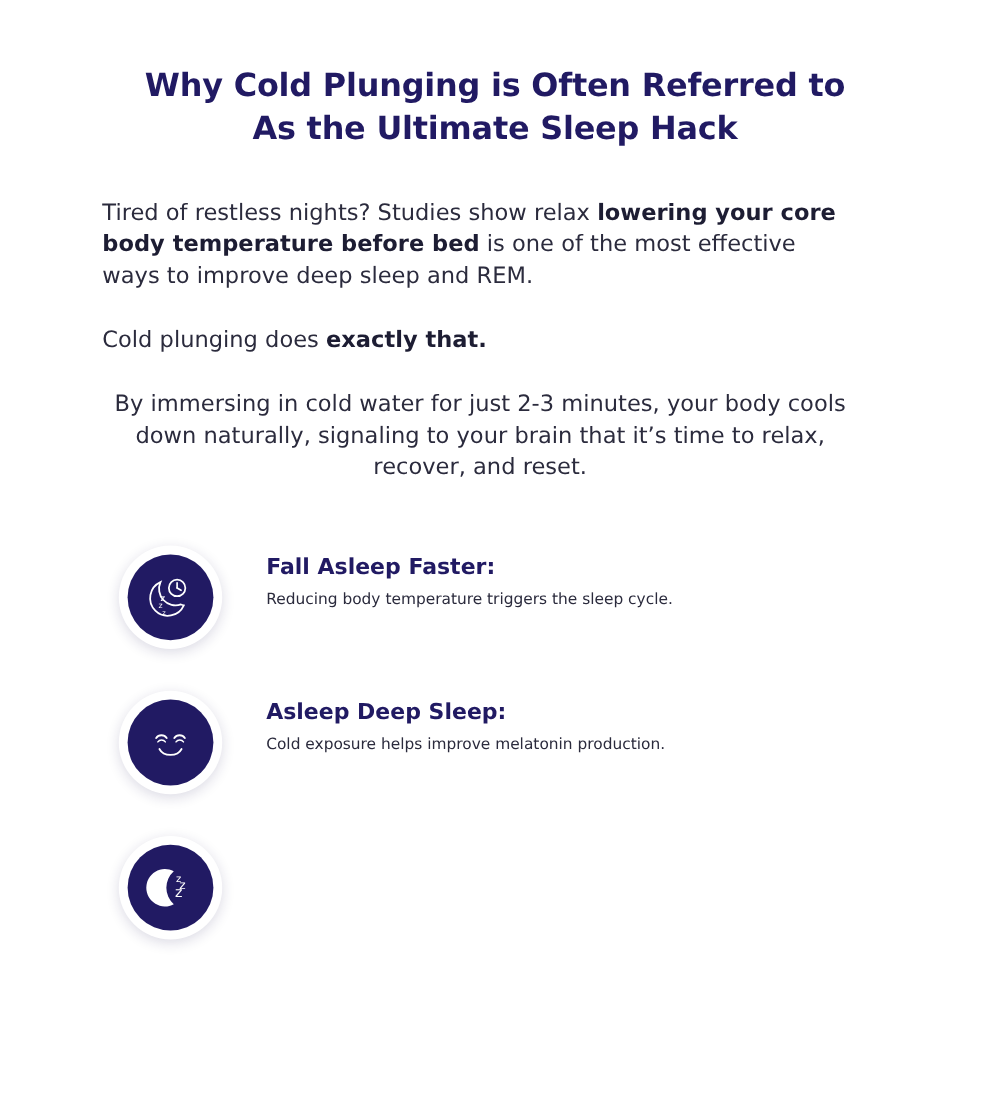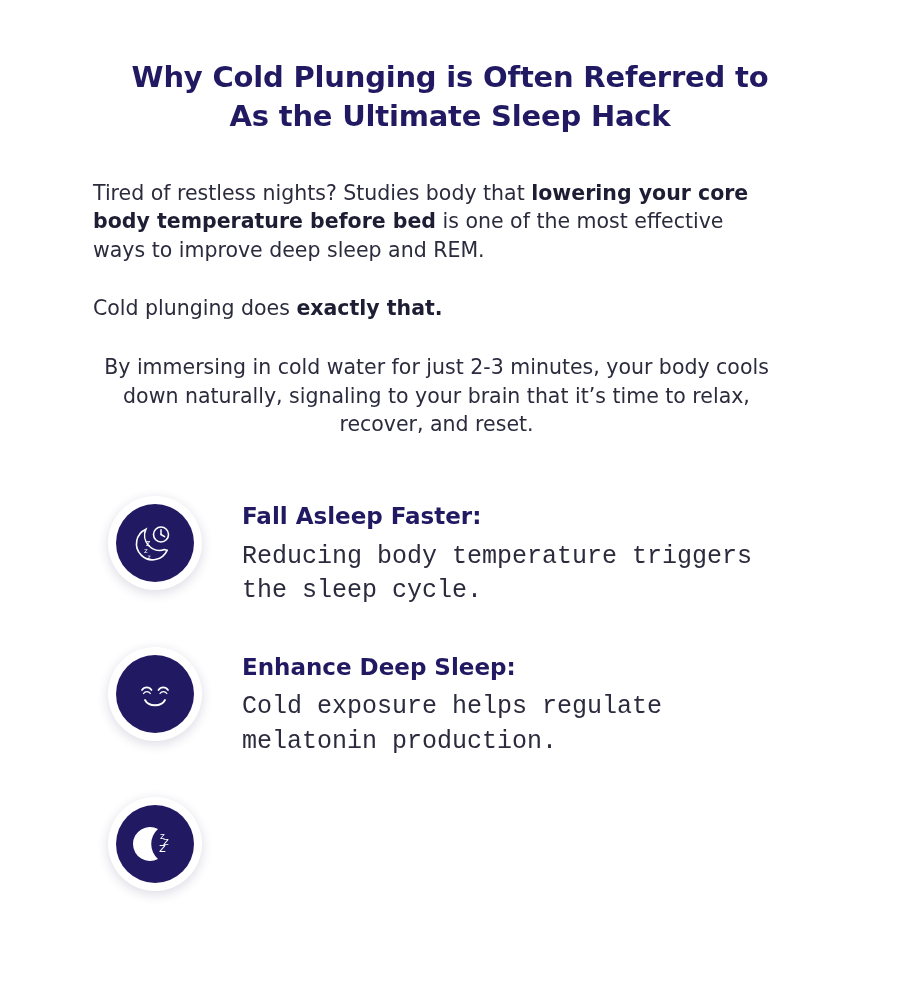--- a/index.html
+++ b/index.html
@@ -84,44 +84,43 @@
     background: #211a63;
     display: flex;
     align-items: center;
     justify-content: center;
   }
   .benefit-text {
     margin-left: 40px;
     padding-top: 9px;
   }
   .benefit-title {
-    font-size: 23px;
+    font-size: 20px;
     font-weight: bold;
     color: #211a63;
     margin: 0 0 9px 0;
     line-height: 1.2;
   }
   .benefit-desc {
-    font-size: 25px;
+    font-size: 14px;
     line-height: 1.38;
     color: #2b2b3d;
     margin: 0;
     max-width: 560px;
-    font-family: Liberation Mono, monospace;
   }
 </style>
 </head>
 <body>
 
 <div class="page">
 
   <h1 class="title">Why Cold Plunging is Often Referred to As the Ultimate Sleep Hack</h1>
 
   <div class="body-block">
-    <p class="para p1"><span>Tired of restless nights? Studies body that </span><b>lowering your core body temperature before bed</b><span> is one of the most effective ways to improve deep sleep and REM.</span></p>
+    <p class="para p1"><span>Tired of restless nights? Studies show relax </span><b>lowering your core body temperature before bed</b><span> is one of the most effective ways to improve deep sleep and REM.</span></p>
 
     <p class="para p2"><span>Cold plunging does </span><b>exactly that.</b><span></span></p>
 
     <p class="para p3">By immersing in cold water for just 2-3 minutes, your body cools down naturally, signaling to your brain that it’s time to relax, recover, and reset.</p>
   </div>
 
   <div class="benefits">
 
     <div class="benefit">
       <div class="badge">
@@ -149,22 +148,22 @@
           <svg width="54" height="54" viewBox="0 0 54 54" aria-hidden="true">
             <path d="M14 23c2.2-3.4 7.3-3.4 9.5 0" fill="none" stroke="#ffffff" stroke-width="1.7" stroke-linecap="round"></path>
             <path d="M15.5 26.5c1.6-2.4 5.2-2.4 6.8 0" fill="none" stroke="#ffffff" stroke-width="1.3" stroke-linecap="round"></path>
             <path d="M30.5 23c2.2-3.4 7.3-3.4 9.5 0" fill="none" stroke="#ffffff" stroke-width="1.7" stroke-linecap="round"></path>
             <path d="M32 26.5c1.6-2.4 5.2-2.4 6.8 0" fill="none" stroke="#ffffff" stroke-width="1.3" stroke-linecap="round"></path>
             <path d="M17 33c3.6 7 16.4 7 20 0" fill="none" stroke="#ffffff" stroke-width="1.8" stroke-linecap="round"></path>
           </svg>
         </div>
       </div>
       <div class="benefit-text">
-        <p class="benefit-title">Enhance Deep Sleep:</p>
-        <p class="benefit-desc">Cold exposure helps regulate melatonin production.</p>
+        <p class="benefit-title">Asleep Deep Sleep:</p>
+        <p class="benefit-desc">Cold exposure helps improve melatonin production.</p>
       </div>
     </div>
 
     <div class="benefit">
       <div class="badge">
         <div class="badge-inner">
           <svg width="54" height="54" viewBox="0 0 54 54" aria-hidden="true">
             <path d="M30 12a17 17 0 1 0 0 30 20 20 0 0 1 0-30z" fill="#ffffff"></path>
             <text x="32" y="22" font-family="DejaVu Sans, sans-serif" font-size="9" fill="#ffffff">z</text>
             <text x="35" y="28" font-family="DejaVu Sans, sans-serif" font-size="11" fill="#ffffff">z</text>

